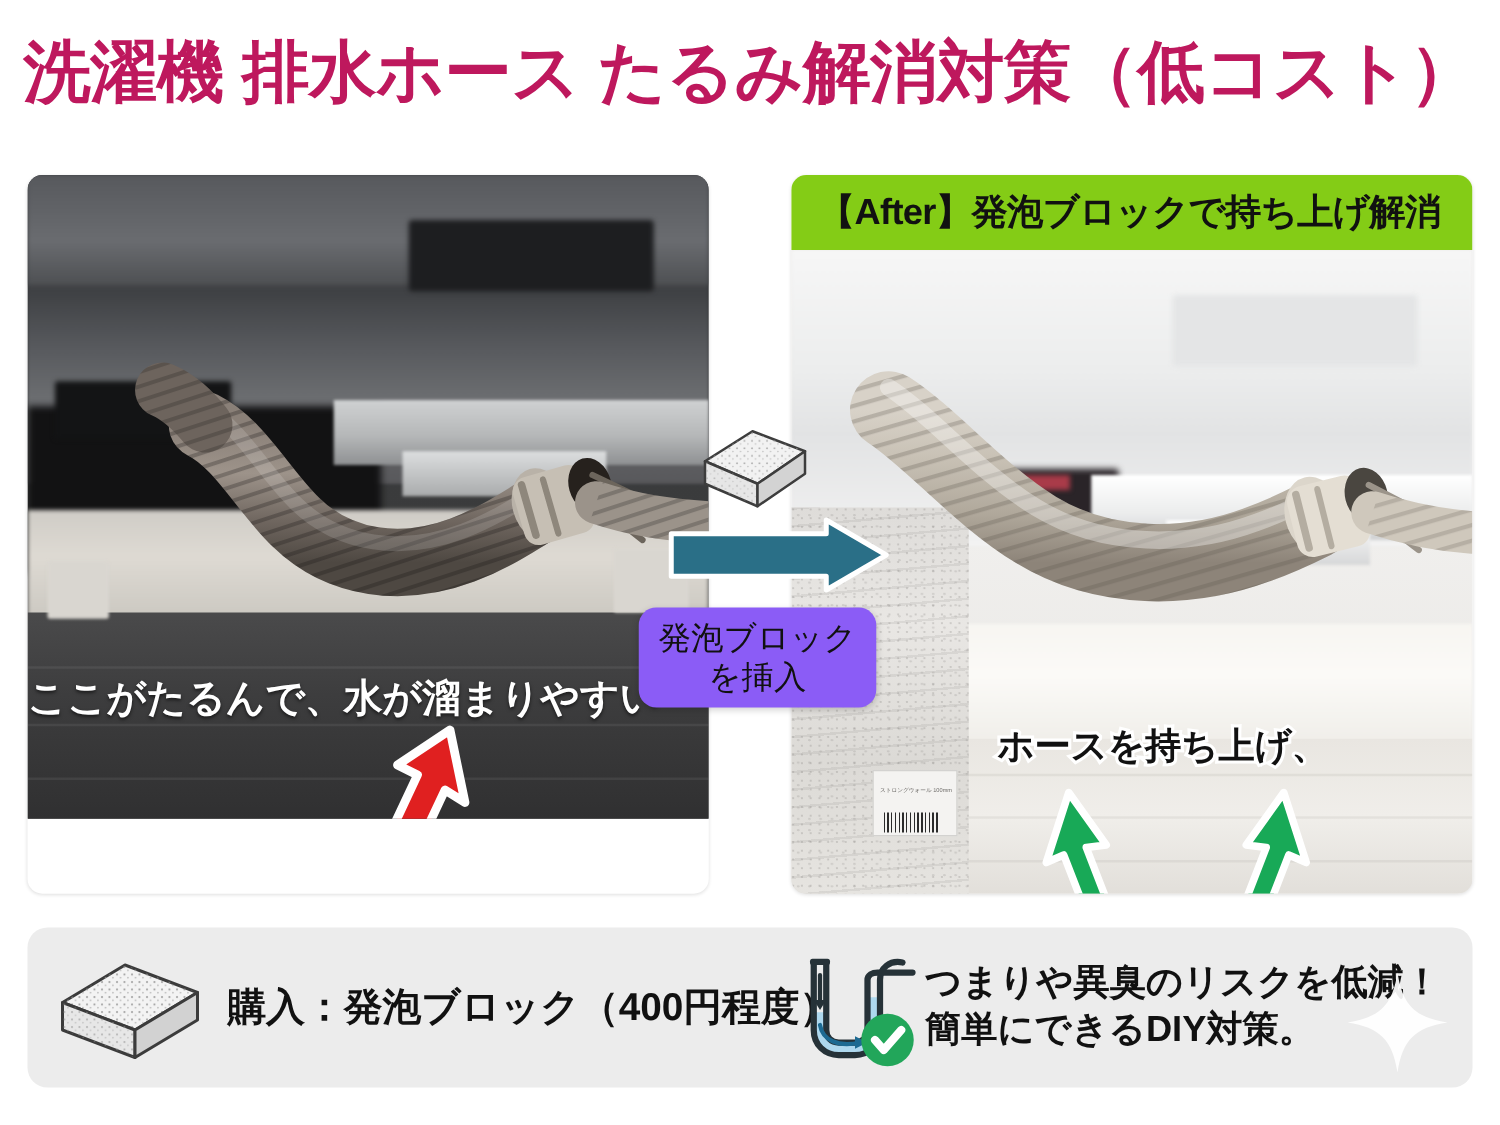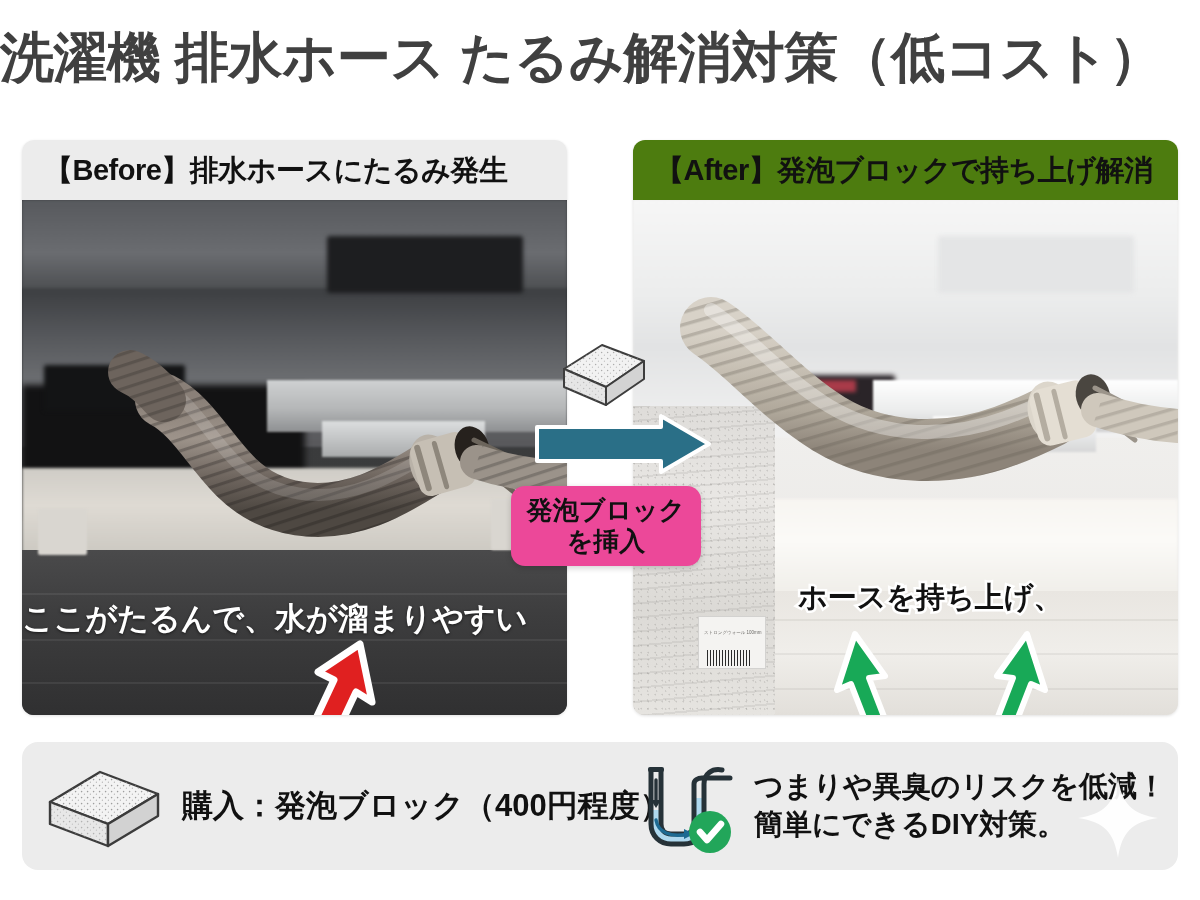--- a/index.html
+++ b/index.html
@@ -13,24 +13,25 @@
     position: relative;
     width: 1200px; height: 900px;
     background: #ffffff;
   }
 
   
   .title {
     position: absolute;
     left: 0; top: 22px;
     width: 1200px;
+    text-align: center;
     font-size: 54px;
     font-weight: 900;
     letter-spacing: -0.5px;
-    color: #404040;
+    color: #be185d;
     white-space: nowrap;
   }
 
   
   .panel {
     position: absolute;
     top: 140px;
     width: 545px;
     height: 575px;
     border-radius: 12px;
@@ -45,21 +46,21 @@
     height: 60px;
     line-height: 60px;
     padding-left: 22px;
     font-size: 29px;
     font-weight: 900;
     color: #111111;
     white-space: nowrap;
     letter-spacing: -0.5px;
   }
   .panel.before .panel-header { background: #ececec; }
-  .panel.after  .panel-header { background: #4d7c0f; }
+  .panel.after  .panel-header { background: #84cc16; }
 
   .photo {
     position: relative;
     height: 515px;
     overflow: hidden;
   }
 
   
   .photo-before {
     background:
@@ -238,26 +239,26 @@
     font-size: 27px;
     font-weight: 900;
     color: #ffffff;
     text-shadow: 0 1px 2px rgba(0,0,0,0.35);
     pointer-events: none;
   }
   .insert-box {
     position: absolute;
     left: 511px; top: 486px;
     width: 190px; height: 80px;
-    background: #ec4899;
+    background: #8b5cf6;
     border-radius: 14px;
     box-shadow: 0 2px 6px rgba(0,0,0,0.18);
     display: flex; flex-direction: column;
     align-items: center; justify-content: center;
-    font-size: 26px; font-weight: 700; color: #111111;
+    font-size: 26px; font-weight: 400; color: #111111;
     line-height: 1.2;
   }
 
   
   .bottom-bar {
     position: absolute;
     left: 22px; top: 742px;
     width: 1156px; height: 128px;
     background: #ececec;
     border-radius: 16px;
@@ -275,38 +276,36 @@
     margin-left: 18px;
     font-size: 31px; font-weight: 900; color: #111111; white-space: nowrap;
   }
   .bb-right {
     display: flex; align-items: center;
     flex: 1;
     padding-left: 8px;
   }
   .bb-trap-icon { width: 102px; height: 96px; flex: none; }
   .bb-right-text {
-    margin-left: 14px;
     font-size: 29px; font-weight: 900; color: #111111;
     line-height: 1.3; white-space: nowrap;
   }
   .sparkle {
     position: absolute; right: 14px; bottom: 6px;
     width: 92px; height: 92px; pointer-events: none;
   }
 </style>
 </head>
 <body>
 
 <div id="stage">
 
   <div class="title">洗濯機 排水ホース たるみ解消対策（低コスト）</div>
 
   <div class="panel before">
-    <div class="panel-header">【Before】排水ホースにたるみ発生</div>
     <div class="photo photo-before">
       <div class="bf-machine"></div>
       <div class="bf-machine-top"></div>
       <div class="bf-vent"></div>
       <div class="bf-dark"></div>
       <div class="bf-vent2"></div>
       <div class="bf-shelf"></div>
       <div class="bf-shelf2"></div>
       <div class="bf-floorplate"></div>
       <div class="bf-floor">

